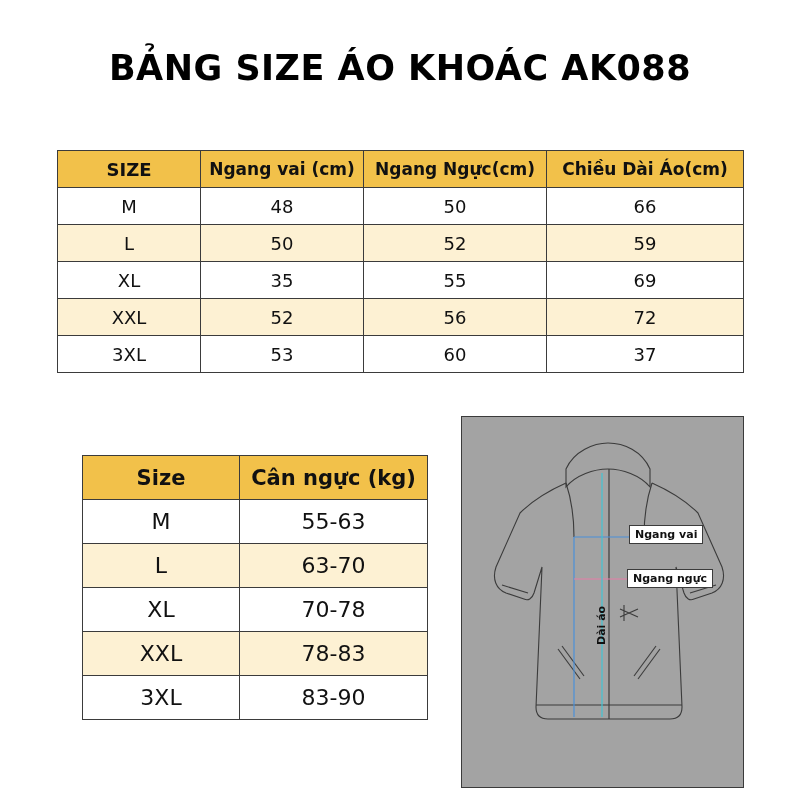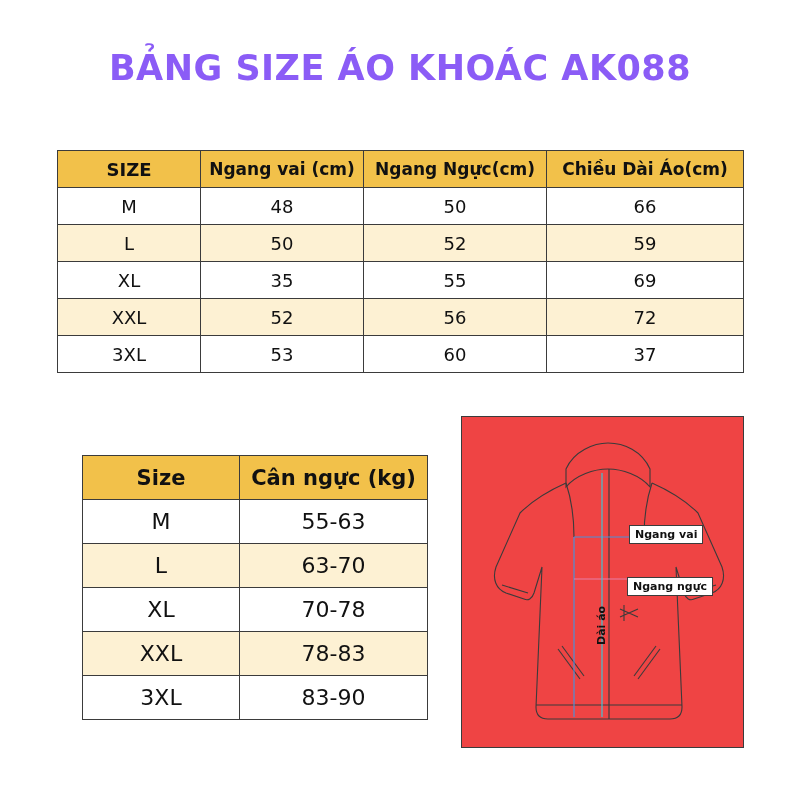--- a/index.html
+++ b/index.html
@@ -18,21 +18,21 @@
 
   
   .title {
     position: absolute;
     top: 48px; left: 0; width: 800px;
     text-align: center;
     font-family: "DejaVu Sans", sans-serif;
     font-weight: bold;
     font-size: 35px;
     letter-spacing: 0.5px;
-    color: #8b5cf6;
+    color: #000000;
   }
 
   
   .table1 {
     position: absolute;
     top: 150px; left: 57px;
     width: 686px;
     border-collapse: collapse;
     table-layout: fixed;
   }
@@ -84,23 +84,23 @@
   .table2 tbody tr.alt td { background: #fdf1d3; }
   .table2 tbody tr td { background: #ffffff; }
   .table2 tbody tr.alt td { background: #fdf1d3; }
   .table2 col.w0 { width: 157px; }
   .table2 col.w1 { width: 188px; }
 
   
   .diagram {
     position: absolute;
     top: 416px; left: 461px;
-    width: 283px; height: 332px;
-    border: 1px solid #3b3b3b;
-    background: #ef4444;
+    width: 283px; height: 372px;
+    border: 1px solid #3b3b3b;
+    background: #a3a3a3;
     overflow: hidden;
   }
   .diagram svg { display: block; }
   .dlabel {
     position: absolute;
     font-size: 11px;
     font-weight: bold;
     color: #111;
     font-family: "DejaVu Sans", sans-serif;
     white-space: nowrap;
@@ -234,17 +234,17 @@
 
       <g stroke-width="1.2" fill="none">
         <line x1="112" y1="120" x2="240" y2="120" stroke="#4a90d9"></line>
         <line x1="112" y1="120" x2="112" y2="300" stroke="#4a90d9"></line>
         <line x1="112" y1="162" x2="240" y2="162" stroke="#e87fa8"></line>
         <line x1="140" y1="56" x2="140" y2="300" stroke="#41c4d4"></line>
       </g>
     </svg>
 
     <div class="dlabel boxed" style="left:167px; top:108px;">Ngang vai</div>
-    <div class="dlabel boxed" style="left:165px; top:160px;">Ngang ngực</div>
+    <div class="dlabel boxed" style="left:165px; top:152px;">Ngang ngực</div>
     <div class="dlabel vert" style="left:133px; top:228px;">Dài áo</div>
   </div>
 
 </div>
 
 </body></html>

